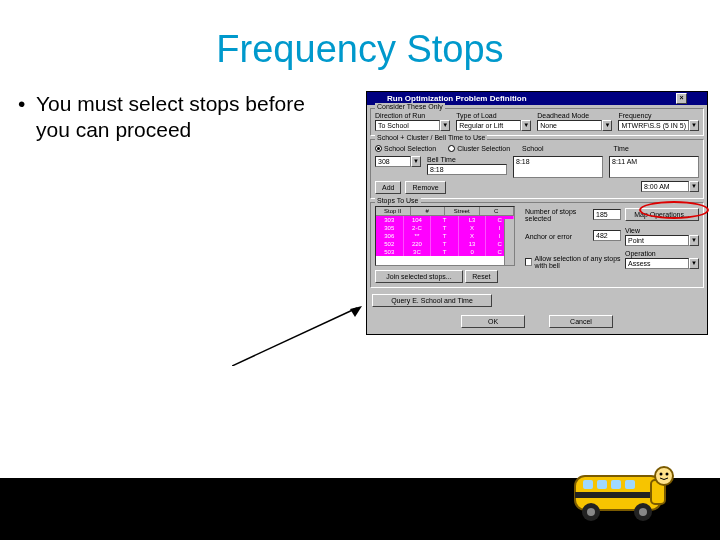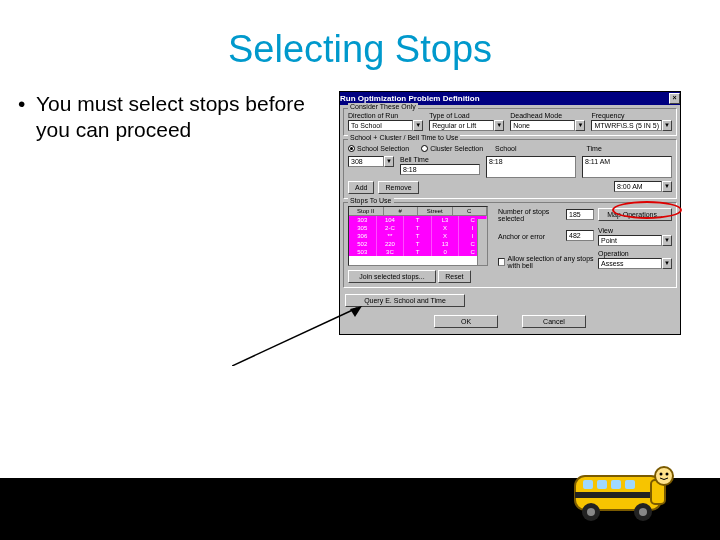--- a/index.html
+++ b/index.html
@@ -1,28 +1,28 @@
 <!DOCTYPE html>
 <html><head>
 <meta charset="utf-8">
 <style>
   * { box-sizing: border-box; margin: 0; padding: 0; }
   html, body { width: 720px; height: 540px; font-family: Arial, sans-serif; background: #fff; overflow: hidden; }
   .slide { position: relative; width: 720px; height: 540px; }
   .title { color: #0099cc; font-size: 38px; font-weight: 400; text-align: center; padding-top: 28px; font-family: Arial, sans-serif; }
-  .body { display: flex; padding: 20px 18px 0 18px; gap: 1px; }
+  .body { display: flex; padding: 20px 18px 0 18px; gap: 28px; }
   .left { flex: 0 0 320px; font-size: 21px; line-height: 1.22; color: #000; }
   .left ul { list-style: none; }
   .left li { position: relative; padding-left: 18px; margin-bottom: 10px; }
   .left li::before { content: "•"; position: absolute; left: 0; top: 0; }
   .right { flex: 1; position: relative; }
 
   
   .dialog { width: 342px; background: #c0c0c0; border: 1px solid #000; font-family: "MS Sans Serif", Tahoma, sans-serif; font-size: 8px; }
-  .titlebar { background: #000080; color: #fff; display: flex; align-items: center; justify-content: space-between; height: 13px; padding: 0 0; font-weight: bold; font-size: 8px; }
+  .titlebar { background: #000080; color: #fff; display: flex; align-items: center; justify-content: space-between; height: 13px; padding: 0 20px; font-weight: bold; font-size: 8px; }
   .titlebar .x { width: 11px; height: 11px; background: #c0c0c0; border: 1px solid #fff; border-right-color: #404040; border-bottom-color: #404040; color: #000; font-size: 7px; line-height: 8px; text-align: center; }
   .panel { border: 1px solid #808080; border-right-color: #fff; border-bottom-color: #fff; margin: 3px; padding: 3px 4px 4px 4px; position: relative; }
   .panel-title { position: absolute; top: -6px; left: 4px; background: #c0c0c0; padding: 0 2px; font-size: 7px; }
   .row { display: flex; gap: 6px; }
   .col { flex: 1; }
   .lbl { font-size: 7px; color: #000; margin-bottom: 1px; display: block; }
   .field { background: #fff; border: 1px inset #808080; height: 11px; font-size: 7px; padding: 0 2px; line-height: 10px; white-space: nowrap; overflow: hidden; }
   .combo { display: flex; }
   .combo .field { flex: 1; }
   .combo .arrow { width: 10px; height: 11px; background: #c0c0c0; border: 1px solid #fff; border-right-color: #404040; border-bottom-color: #404040; font-size: 6px; text-align: center; line-height: 9px; }
@@ -52,21 +52,21 @@
 
   .bus { position: absolute; right: 44px; bottom: 12px; width: 115px; height: 70px; }
 
   .smallcol { font-size: 7px; }
   .smallcol .lbl { margin-top: 2px; }
 </style>
 </head>
 <body>
 
 <div class="slide">
-  <div class="title">Selecting Stops</div>
+  <div class="title">Frequency Stops</div>
 
   <div class="body">
     <div class="left">
       <ul>
         <li>You must select stops before you can proceed</li>
       </ul>
     </div>
 
     <div class="right">
       <div class="dialog">

